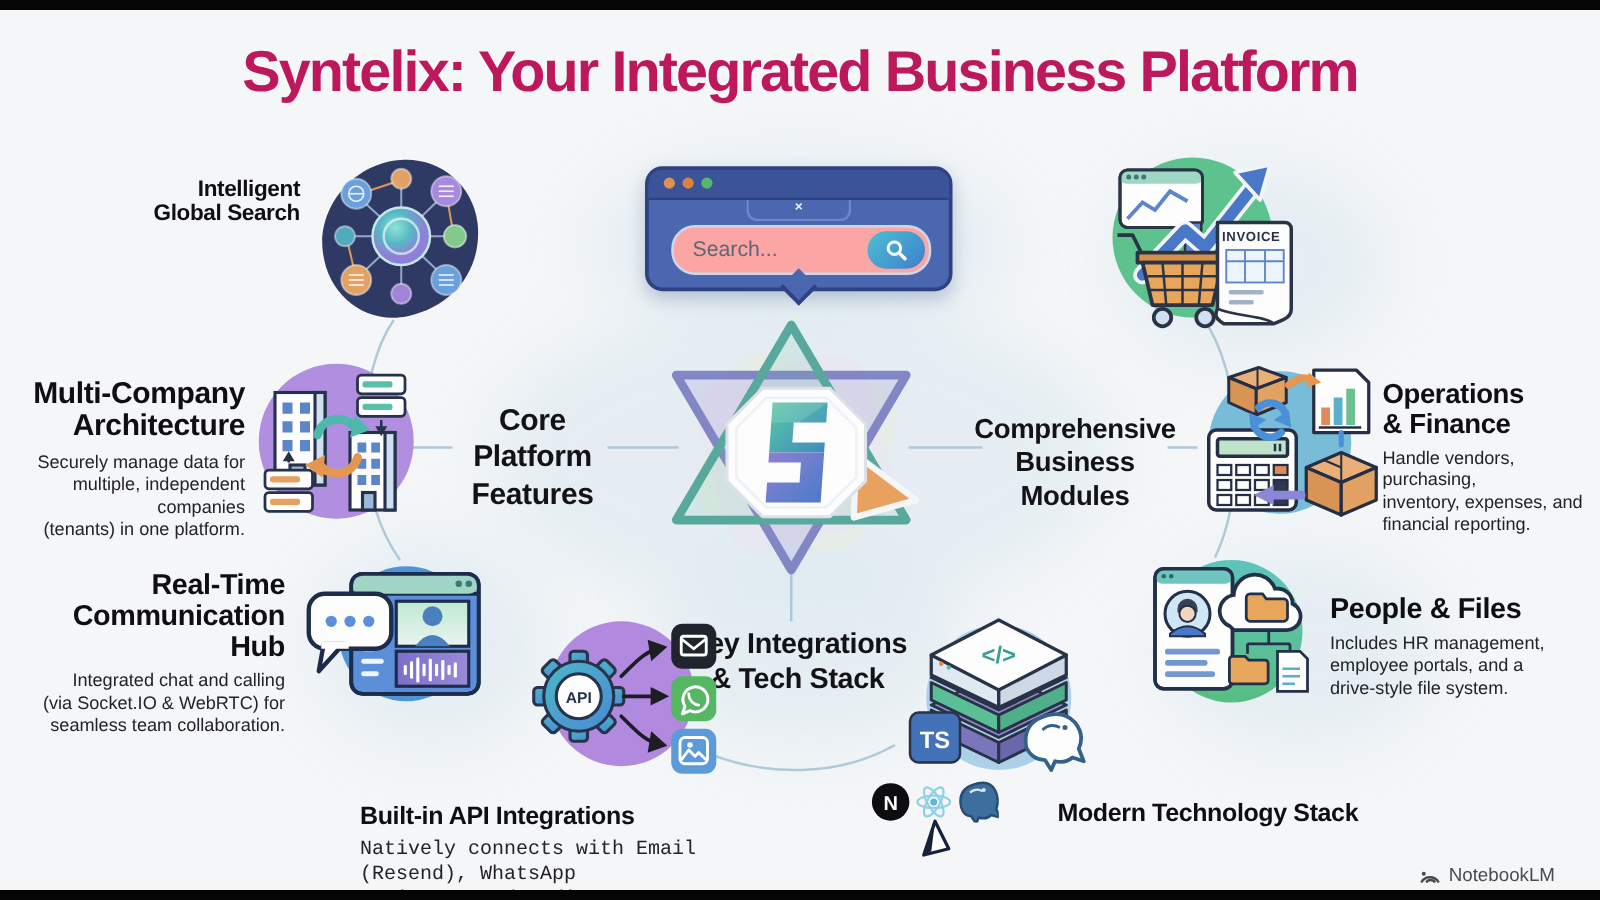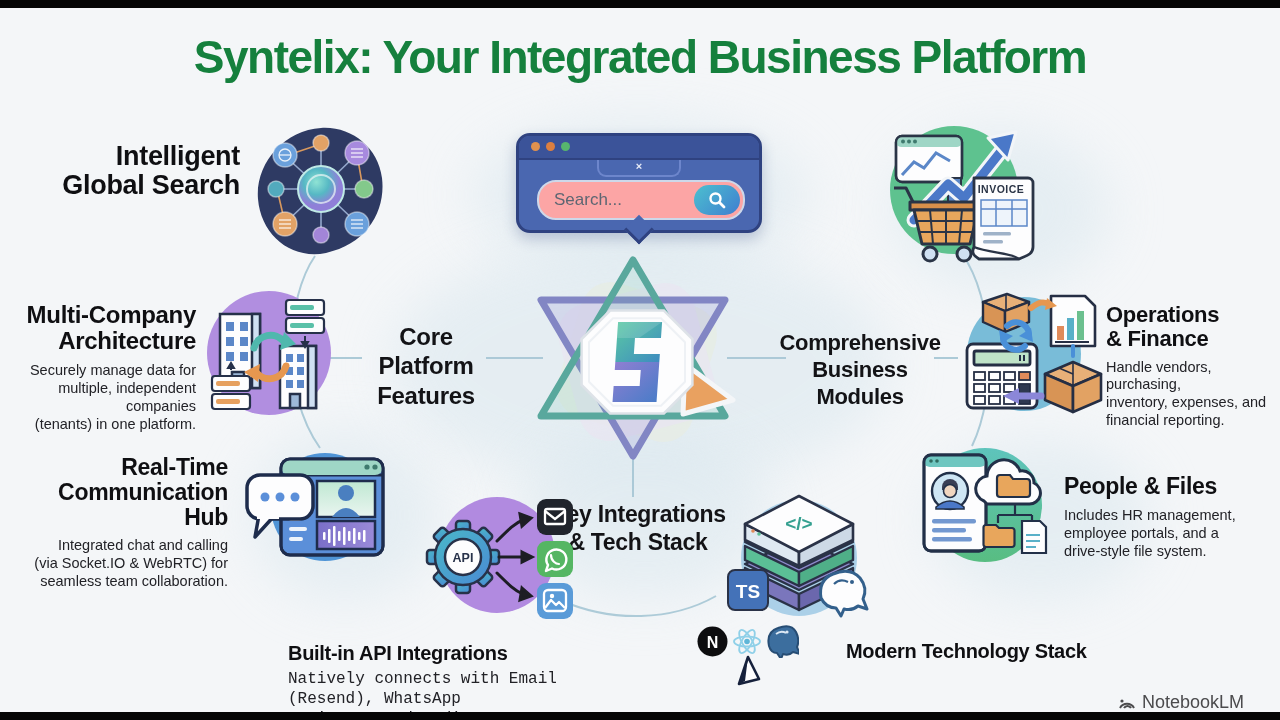--- a/index.html
+++ b/index.html
@@ -2,21 +2,21 @@
 <html><head>
 <meta charset="utf-8">
 <style>
   html,body{margin:0;padding:0;background:#000;}
   .stage{position:relative;width:1280px;height:720px;overflow:hidden;background:#f4f6f8;
          font-family:"Liberation Sans",sans-serif;}
   .abs{position:absolute;}
   .bar{position:absolute;left:0;width:1280px;height:8px;background:#050505;}
   .blob{position:absolute;border-radius:50%;background:#d9e7ee;filter:blur(26px);opacity:.55;}
   .main-title{position:absolute;left:0;right:0;top:30px;text-align:center;font-size:46px;
-              font-weight:bold;letter-spacing:-1.5px;color:#15803d;}
+              font-weight:bold;letter-spacing:-1.5px;color:#be185d;}
   .f-text{position:absolute;text-align:right;}
   .m-text{position:absolute;text-align:left;}
   .f-title,.m-title{font-weight:bold;color:#0f0f12;line-height:1.08;letter-spacing:-.3px;white-space:pre-line;}
   .f-desc,.m-desc{font-size:14.5px;color:#222227;line-height:1.24;margin-top:8px;white-space:pre-line;}
   .hub-label{position:absolute;font-weight:bold;color:#131316;text-align:center;line-height:1.22;
              letter-spacing:-.3px;white-space:pre-line;}
   .b-title{font-weight:bold;font-size:20px;color:#0f0f12;letter-spacing:-.3px;}
   .b-desc{font-size:16px;color:#222227;line-height:1.25;margin-top:4px;white-space:pre-line;font-family:Liberation Mono, monospace;}
   svg text{font-family:"Liberation Sans",sans-serif;}
   
@@ -30,21 +30,21 @@
                color:#e9edf8;font-size:11px;text-align:center;line-height:13px;font-weight:bold;}
   .search-pill{position:absolute;left:18px;right:14px;top:44px;height:36px;background:#fca5a5;
                border-radius:19px;border:2px solid #cdd8ea;display:flex;align-items:center;}
   .search-text{margin-left:15px;font-size:17px;color:#5d6672;}
   .search-btn{position:absolute;right:3px;top:3px;width:46px;height:30px;border-radius:16px;
               background:linear-gradient(135deg,#4cc0cf,#3f7ed0);display:flex;align-items:center;justify-content:center;}
   .browser-notch{position:absolute;left:50%;bottom:-10px;width:18px;height:18px;background:#4a67b0;
                  border-right:3px solid #2f4280;border-bottom:3px solid #2f4280;
                  transform:translateX(-50%) rotate(45deg);}
   .watermark{position:absolute;right:36px;top:692px;display:flex;align-items:center;gap:6px;
-             color:#4b4b4d;font-size:18px;}
+             color:#4b4b4d;font-size:15px;}
 </style>
 </head>
 <body>
 
 <div class="stage">
 
   <div class="blob" style="left:470px;top:120px;width:340px;height:150px;"></div>
   <div class="blob" style="left:390px;top:240px;width:500px;height:250px;"></div>
   <div class="blob" style="left:520px;top:430px;width:250px;height:170px;"></div>
   <div class="blob" style="left:250px;top:430px;width:190px;height:170px;"></div>
@@ -60,21 +60,21 @@
       <path d="M934,358 L958,358"></path>
       <path d="M962,254 C994,298 998,392 972,446"></path>
       <path d="M633,458 L633,497"></path>
       <path d="M560,600 C612,623 672,621 716,596"></path>
     </g>
   </svg>
 
   <div class="main-title">Syntelix: Your Integrated Business Platform</div>
 
   <div class="f-text" style="left:28px;top:142px;width:212px;">
-    <div class="f-title" style="font-size:27px;">Intelligent
+    <div class="f-title" style="font-size:18px;">Intelligent
 Global Search</div>
   </div>
   <svg class="abs" style="left:252px;top:124px;" width="138" height="138" viewBox="0 0 138 138">
     <defs>
         <radialGradient id="gNet" cx="40%" cy="35%">
           <stop offset="0%" stop-color="#8fe3d4"></stop>
           <stop offset="55%" stop-color="#56b8c4"></stop>
           <stop offset="100%" stop-color="#8f7fd8"></stop>
         </radialGradient>
       </defs>

